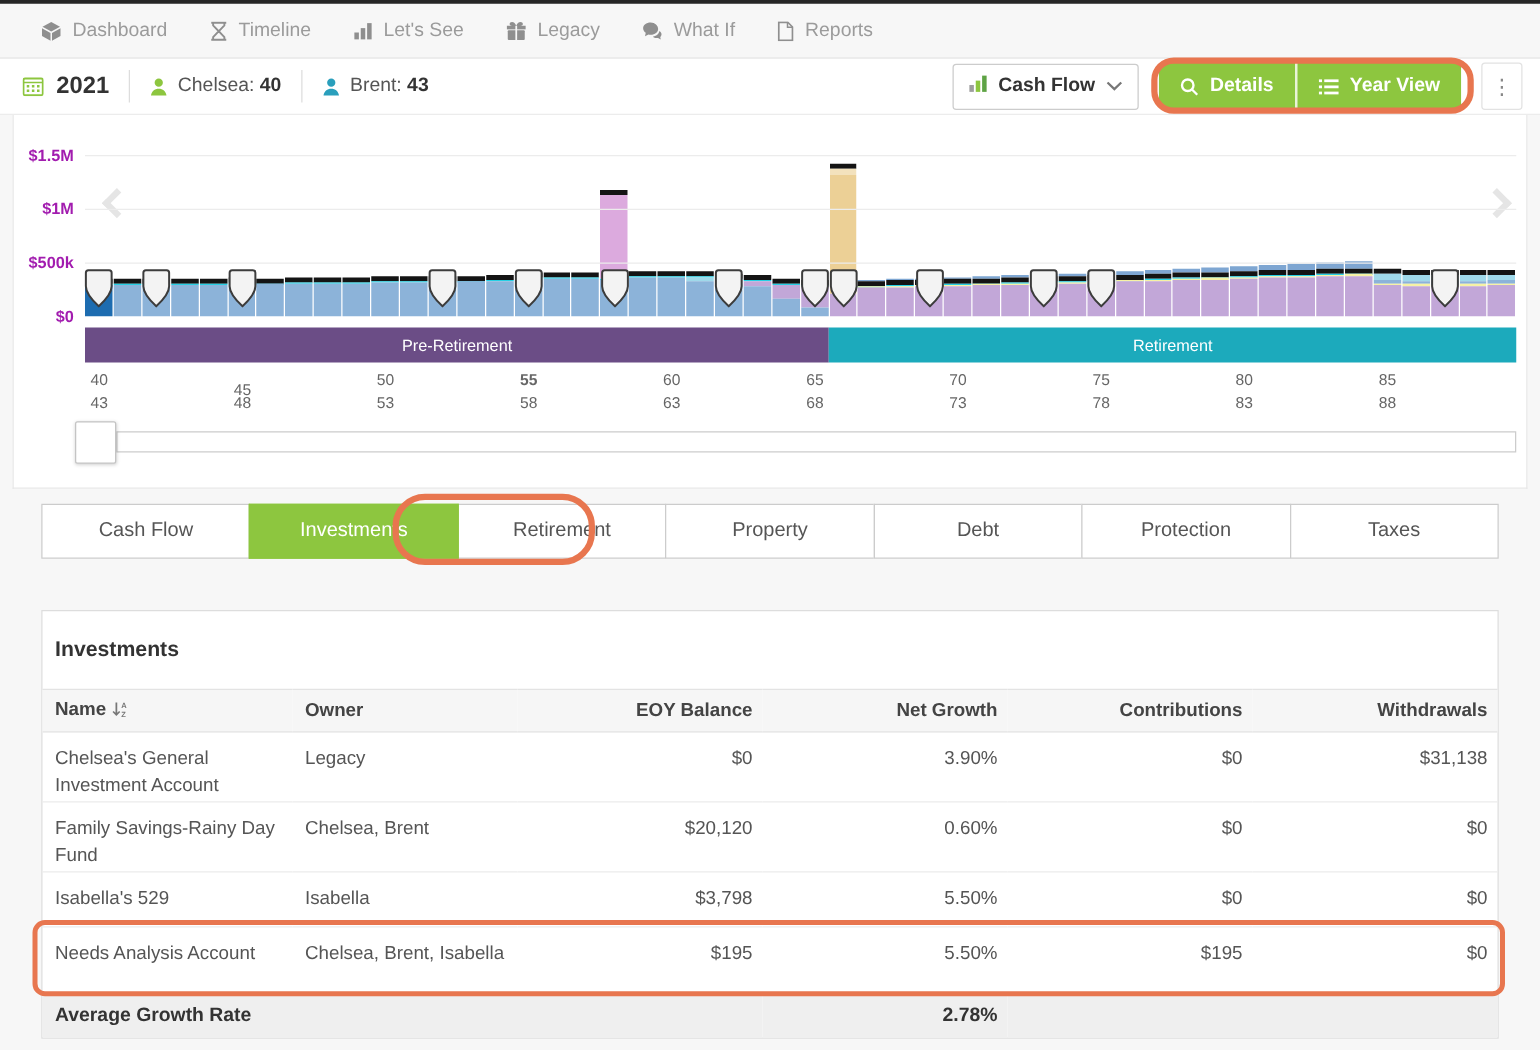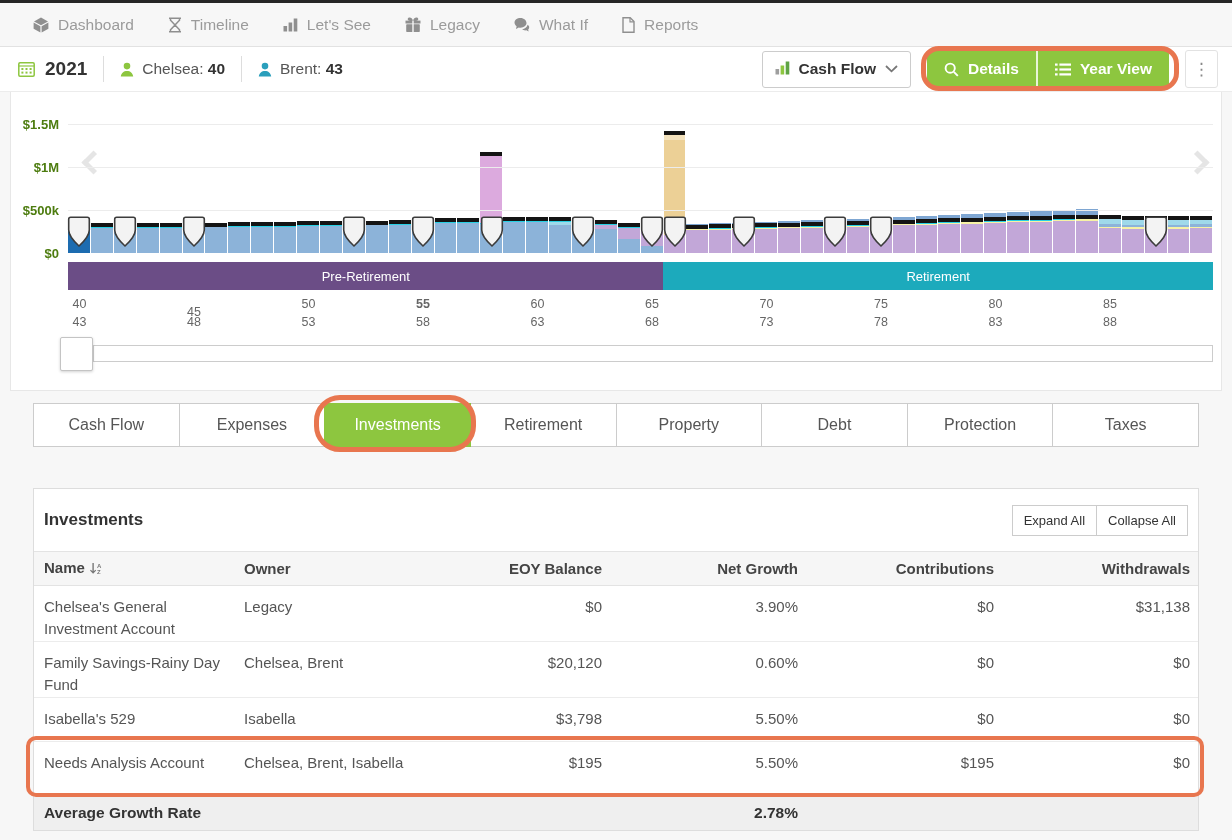--- a/index.html
+++ b/index.html
@@ -26,21 +26,21 @@
   .tb-right { margin-left:auto; display:flex; align-items:center; }
   .select-btn { display:flex; align-items:center; gap:9px; border:1px solid #ccc; border-radius:3px; background:#fff; height:37px; padding:0 12px; font-size:15.5px; font-weight:bold; color:#333; font-family:inherit; cursor:pointer; }
   .btn-group { display:flex; margin-left:16px; border-radius:4px; overflow:hidden; }
   .btn-green { display:flex; align-items:center; gap:9px; background:#8dc63f; color:#fff; font-weight:bold; font-size:15.5px; height:38px; padding:0 17px; border:none; font-family:inherit; cursor:pointer; }
   .btn-green.divided { border-left:2px solid #e9f4d8; }
   .kebab-btn { margin-left:16px; width:33px; height:38px; background:#fff; border:1px solid #e2e2e2; border-radius:3px; color:#888; font-size:17px; line-height:1; cursor:pointer; }
 
   
   .chart-card { position:relative; height:299px; margin:0 10px; background:#fff; border:1px solid #e7e7e7; border-top:none; }
   .gridline { position:absolute; left:57px; width:1145px; height:1px; background:#ececec; }
-  .ylab { position:absolute; left:0; width:48px; text-align:right; font-size:13px; font-weight:bold; color:#4d7c0f; transform:translateY(-50%); }
+  .ylab { position:absolute; left:0; width:48px; text-align:right; font-size:13px; font-weight:bold; color:#a21caf; transform:translateY(-50%); }
   .plot { position:absolute; left:57px; top:0; width:1145px; height:161px; display:flex; align-items:flex-end; }
   .bar { flex:1 1 0; display:flex; flex-direction:column; justify-content:flex-end; border-right:1px solid #fff; }
   .bar:last-child { border-right:none; }
   .bar .cap { height:4px; background:#141414; }
   .shield { position:absolute; bottom:1px; transform:translateX(-50%); z-index:5; }
   .band { position:absolute; top:170px; height:28px; display:flex; align-items:center; justify-content:center; color:#fff; font-size:13px; }
   .age-lab { position:absolute; width:34px; text-align:center; font-size:12.5px; color:#666; }
   .chev { position:absolute; width:17px; height:17px; border-left:5px solid #e5e5e5; border-bottom:5px solid #e5e5e5; cursor:pointer; }
   .chev-left { left:74px; top:62px; transform:rotate(45deg); }
   .chev-right { left:1178px; top:62px; transform:rotate(225deg); }
@@ -595,36 +595,31 @@
       <div class="age-lab" style="left: 509.45px; top: 223px;">63</div>
       <div class="age-lab" style="left: 623.95px; top: 223px;">68</div>
       <div class="age-lab" style="left: 738.45px; top: 223px;">73</div>
       <div class="age-lab" style="left: 852.95px; top: 223px;">78</div>
       <div class="age-lab" style="left: 967.45px; top: 223px;">83</div>
       <div class="age-lab" style="left: 1081.95px; top: 223px;">88</div>
     </section>
 
   <div class="tabs" id="tabs">
       <div class="tab">Cash Flow</div>
-      <div class="tab">Expenses</div>
       <div class="tab active">Investments</div>
       <div class="tab">Retirement</div>
       <div class="tab">Property</div>
       <div class="tab">Debt</div>
       <div class="tab">Protection</div>
       <div class="tab">Taxes</div>
     </div>
 
   <section class="panel">
     <div class="panel-header">
       <span class="panel-title">Investments</span>
-      <div class="panel-actions">
-        <button class="pill-btn">Expand All</button>
-        <button class="pill-btn">Collapse All</button>
-      </div>
     </div>
     <table>
       <colgroup>
         <col style="width:200px">
           <col style="width:180px">
           <col style="width:196px">
         <col style="width:196px">
           <col style="width:196px">
           <col style="width:196px">
       </colgroup>

